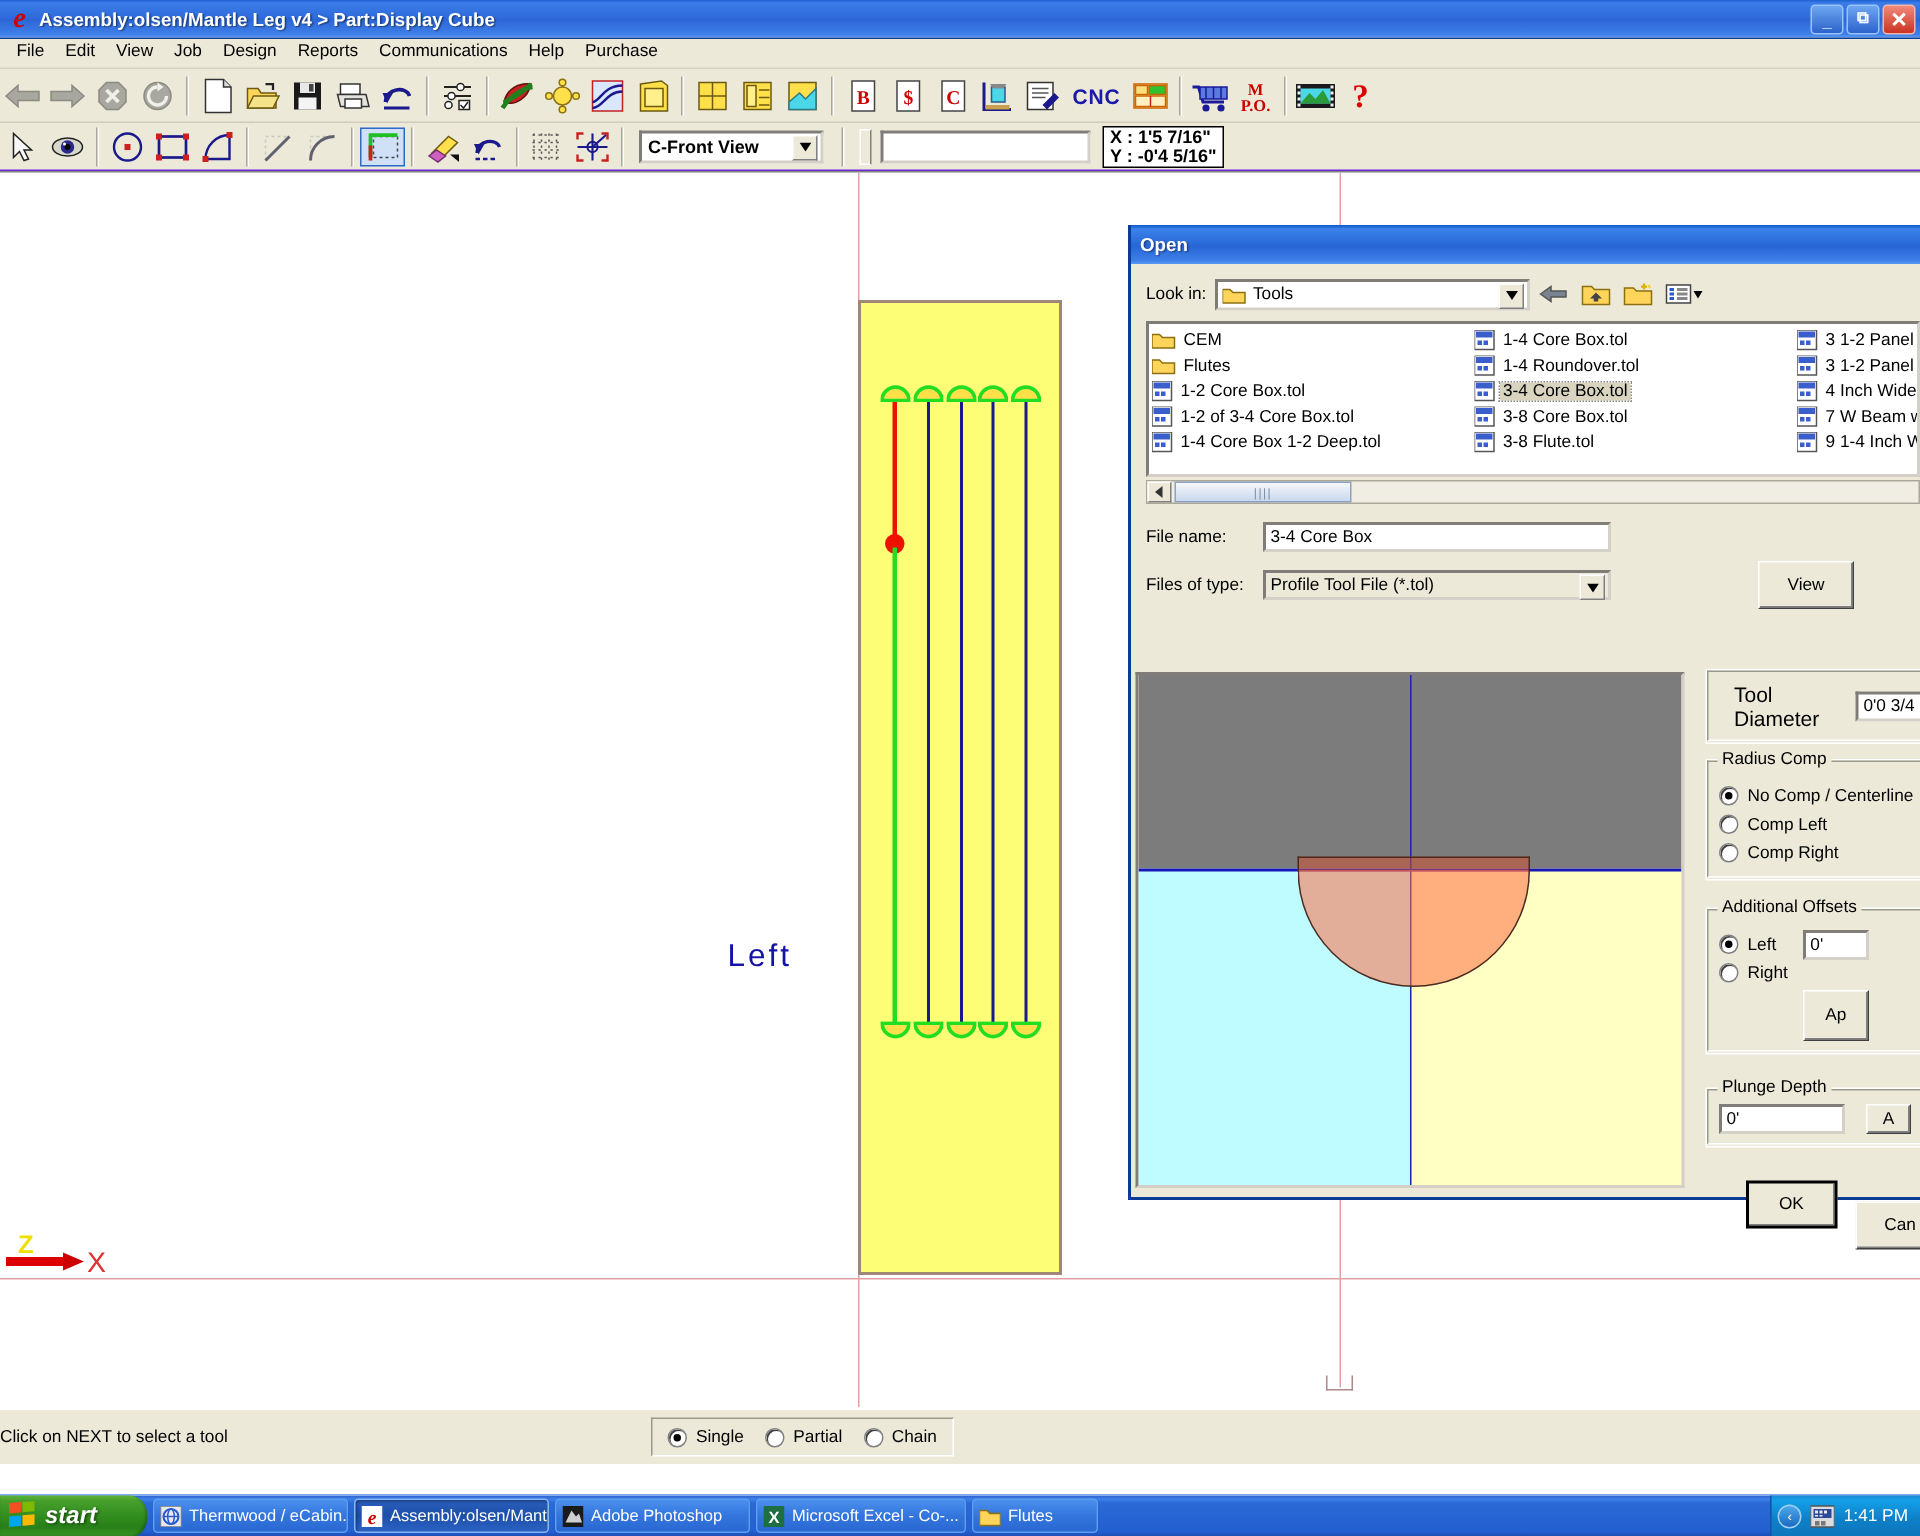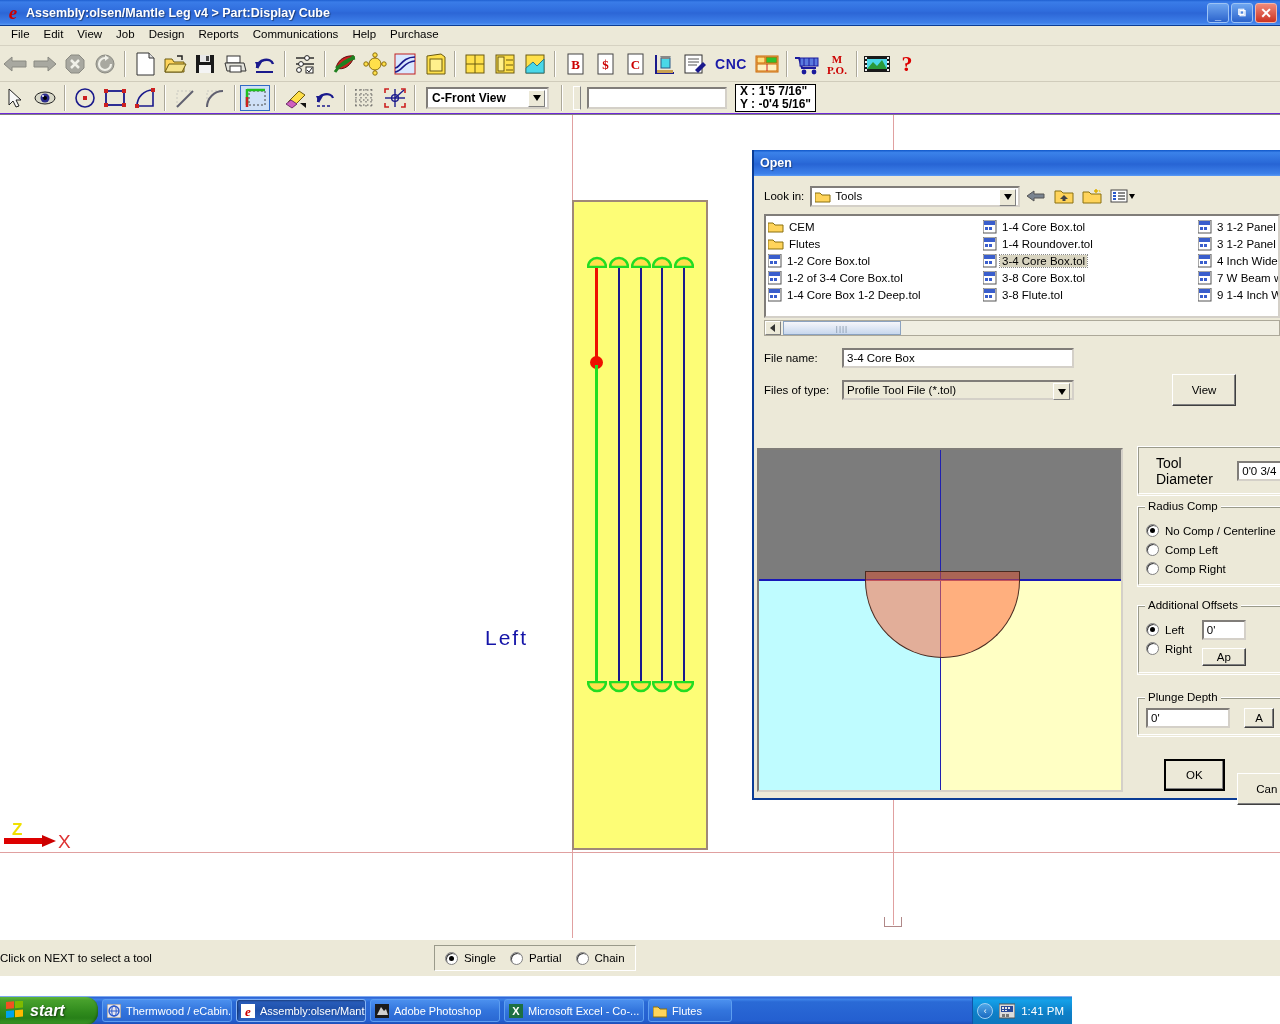--- a/index.html
+++ b/index.html
@@ -270,21 +270,21 @@
     background: #ece9d8; display: flex; align-items: stretch;
     border-top: 1px solid #aca899;
   }
   .sb-cell {
     border: 1px solid #fff; border-right-color: #9a9a8a; border-bottom-color: #9a9a8a;
     display: flex; align-items: center; padding-left: 5px; font-size: 11px;
   }
 
   
   #taskbar {
-    position: absolute; left: 0; top: 996px; width: 1072px; height: 28px;
+    position: absolute; left: 0; top: 996px; width: 1280px; height: 28px;
     background: linear-gradient(to bottom, #2f5fd0 0%, #3d82e8 9%, #2a6ad6 18%, #245fd0 88%, #1d4fb8 100%);
     display: flex; align-items: center;
     border-top: 1px solid #7daaf0;
   }
   .start-btn {
     height: 28px; width: 98px;
     background: linear-gradient(to bottom, #5fb63c 0%, #47a02c 12%, #2f8a1c 55%, #278018 75%, #3c9a28 100%);
     border-radius: 0 12px 12px 0;
     display: flex; align-items: center; padding-left: 6px;
     box-shadow: inset -1px -1px 2px rgba(0,0,0,0.25);
@@ -1075,21 +1075,21 @@
               </div>
               <div class="radio-row">
                 <span class="radio"></span>
                 <span>Right</span>
               </div>
             </div>
             <div style="margin-left:10px">
               <div class="text-input" style="width:44px">
                 <span>0'</span>
               </div>
-              <div class="btn" style="width:44px;height:18px;margin-top:8px">
+              <div class="btn" style="width:44px;height:34px;margin-top:20px">
                 <span>Ap</span>
               </div>
             </div>
           </div>
         </div>
 
         <div class="group" style="margin-top:22px;padding-top:10px">
           <span class="group-title">Plunge Depth</span>
           <div style="display:flex;align-items:center">
             <div class="text-input" style="width:84px">

